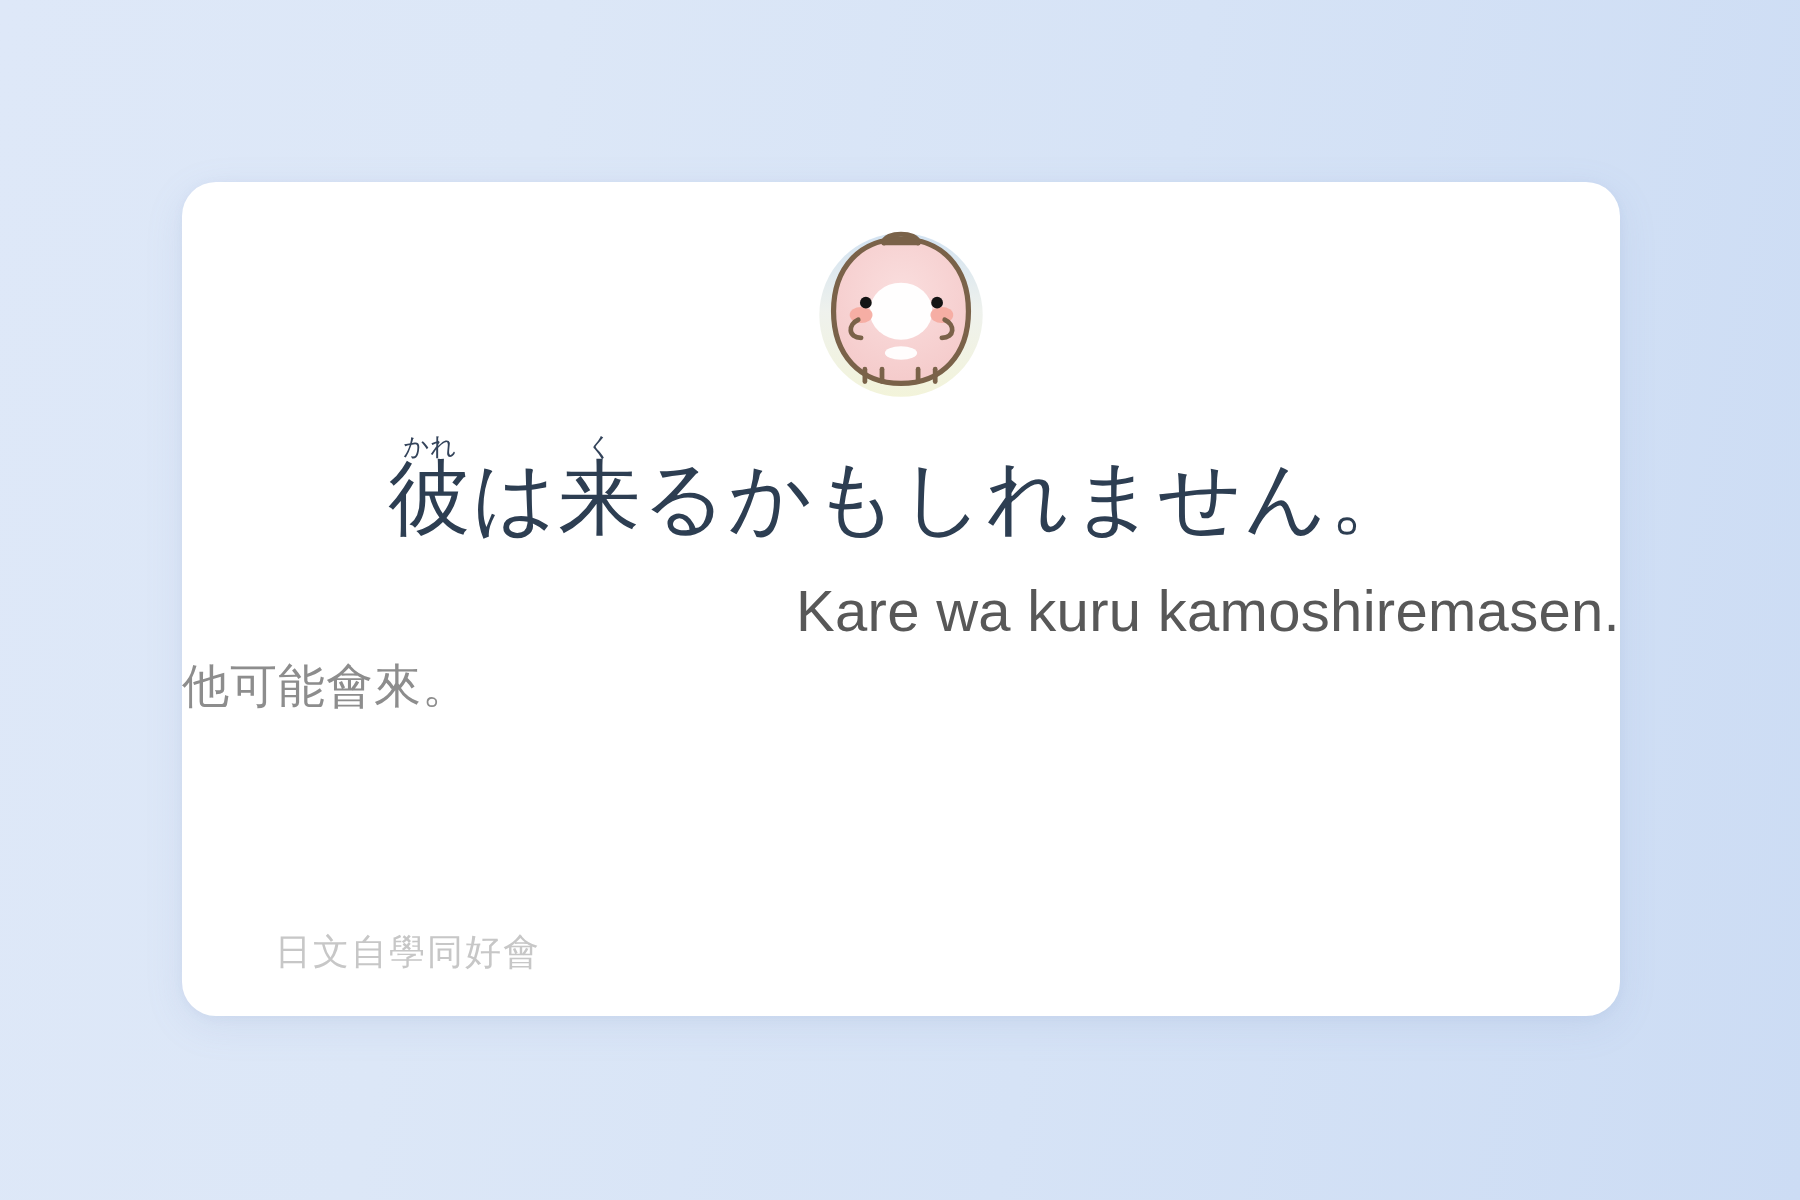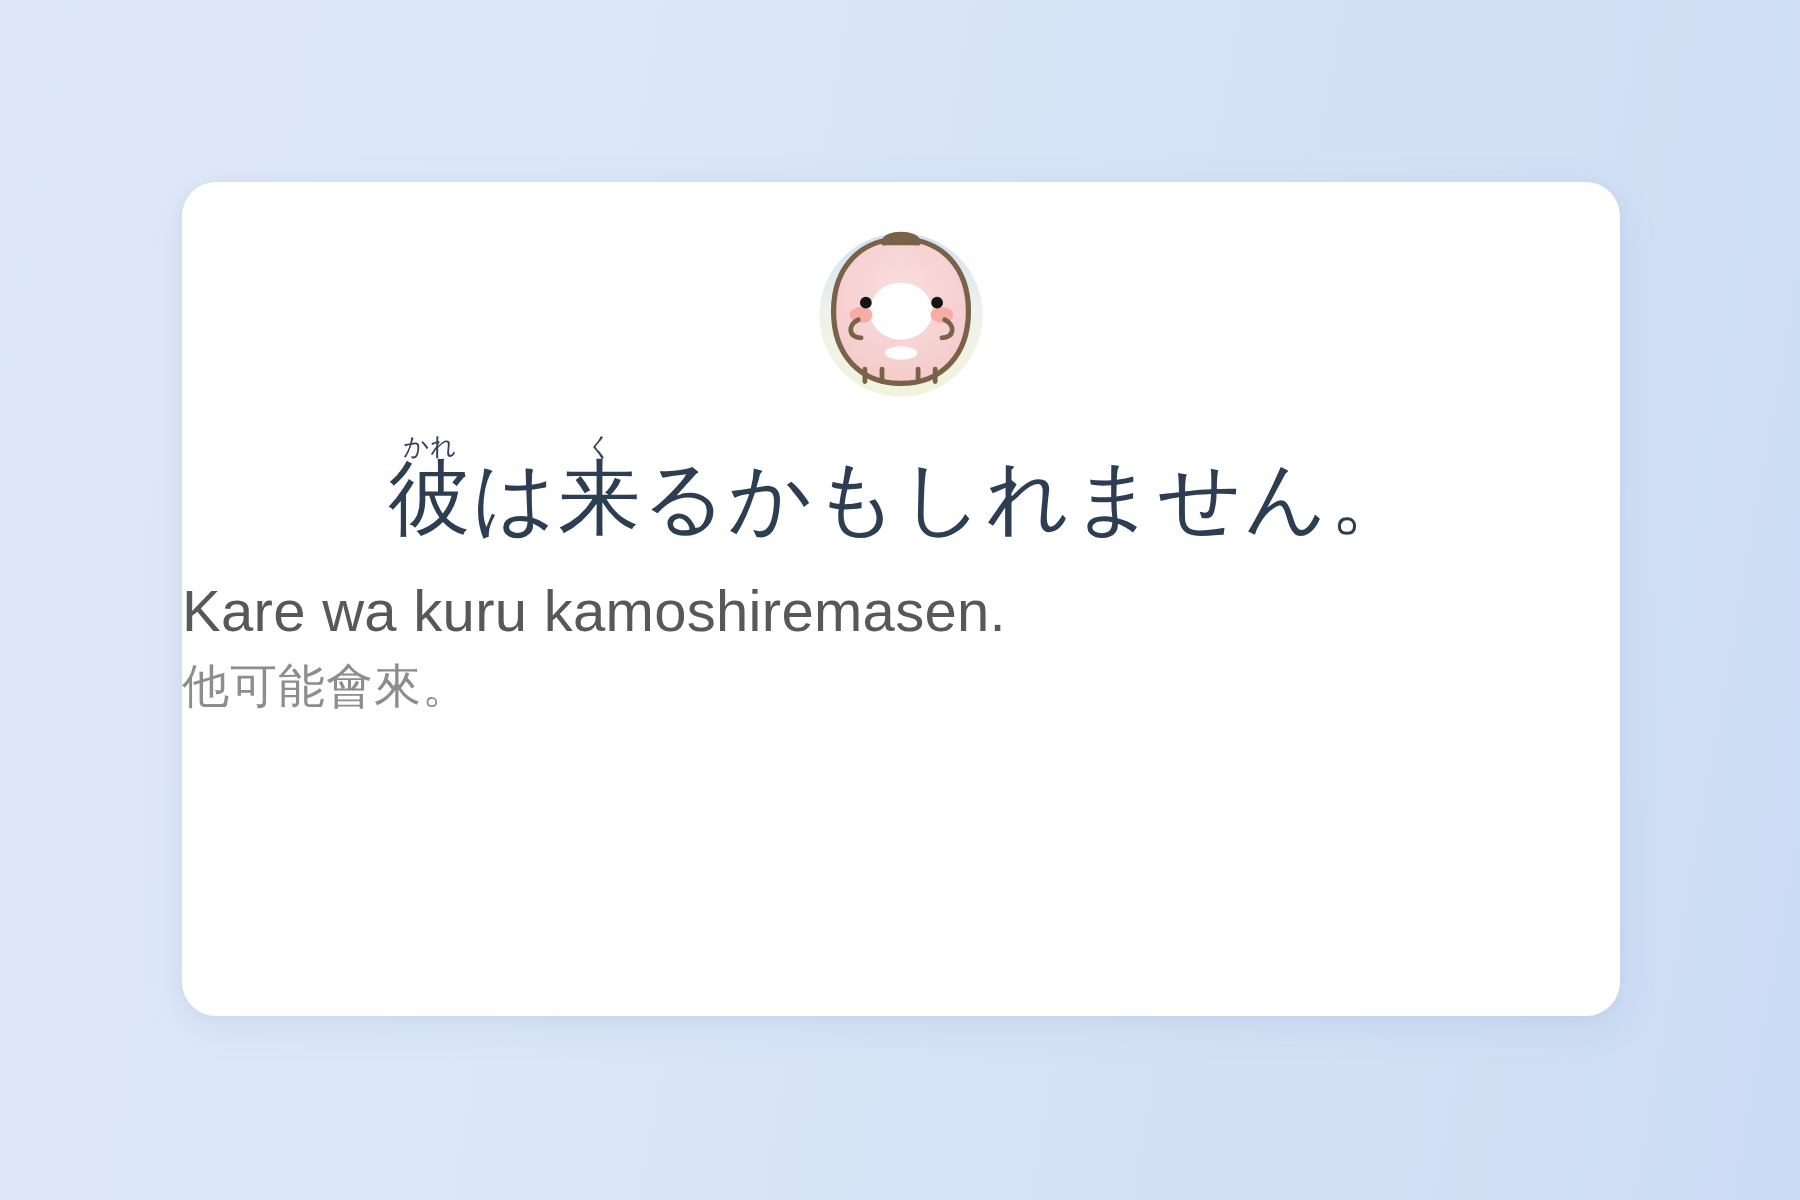--- a/index.html
+++ b/index.html
@@ -83,21 +83,21 @@
   .jp-tok {
     display: inline-block;
   }
 
   
   .romaji {
     position: absolute;
     left: 0;
     right: 0;
     top: 400px;
-    text-align: left;
+    text-align: right;
     color: #585858;
     font-size: 58px;
     line-height: 1;
     font-weight: 400;
     letter-spacing: 0.3px;
     white-space: nowrap;
   }
 
   
   .translation {
@@ -179,15 +179,16 @@
     </div>
 
     <div class="jp-line">
       <span class="jp-tok"><ruby><span>彼</span><rt>かれ</rt></ruby></span><span class="jp-tok">は</span><span class="jp-tok"><ruby><span>来</span><rt>く</rt></ruby></span><span class="jp-tok">るかもしれません。</span>
     </div>
 
     <div class="romaji">Kare wa kuru kamoshiremasen.</div>
 
     <div class="translation">他可能會來。</div>
 
+    <div class="footer">日文自學同好會</div>
 
   </div>
 </div>
 
 </body></html>

